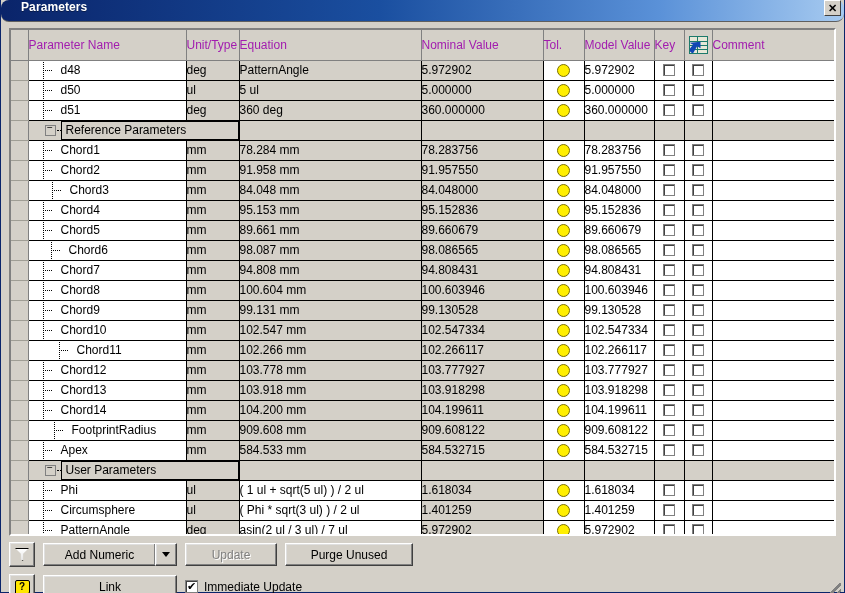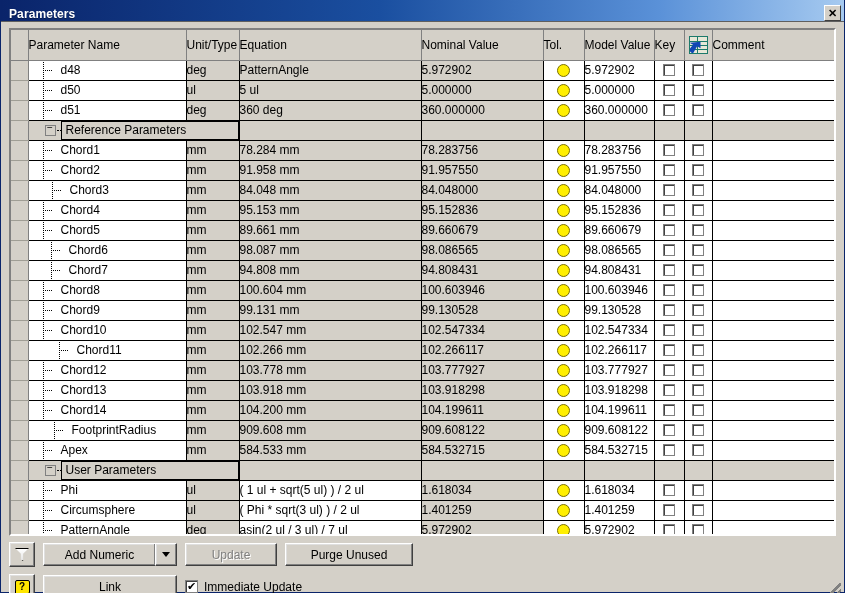--- a/index.html
+++ b/index.html
@@ -16,23 +16,24 @@
     width: 845px; height: 593px;
     background: #d4d0c8;
     border: 1px solid #0a246a;
     border-top: none;
     display: flex; flex-direction: column;
   }
   
   .titlebar {
     height: 22px; flex: 0 0 22px;
     background: linear-gradient(to right, #0a246a 0%, #1a4fa0 45%, #5a91d8 78%, #a6caf0 100%);
-    display: flex; align-items: flex-end;
-    padding: 0 3px 0 8px;
+    display: flex; align-items: flex-start;
+    padding: 0 3px 0 20px;
     border-bottom: 1px solid #5f5f5f;
+    border-radius: 8px;
   }
   .title-text {
     color: #ffffff; font-weight: bold; font-size: 12px;
     flex: 1; letter-spacing: 0.1px;
     text-shadow: 0 1px 0 rgba(0,0,0,0.35);
   }
   .close-btn {
     width: 17px; height: 16px;
     background: #d4d0c8;
     border: 1px solid #ffffff;
@@ -52,21 +53,21 @@
   }
   .grid-scroll { position: absolute; inset: 0; overflow: hidden; }
   table.grid { border-collapse: collapse; width: 100%; table-layout: fixed; }
   table.grid td, table.grid th { padding: 0; }
 
   thead th {
     height: 30px;
     background: #d4d0c8;
     border-right: 1px solid #808080;
     border-bottom: 1px solid #808080;
-    font-weight: normal; font-size: 12px; color: #000000;
+    font-weight: normal; font-size: 12px; color: #a21caf;
     text-align: left; padding-left: 5px;
     vertical-align: middle; white-space: nowrap;
   }
   thead th.corner { padding: 0; }
   thead th.icon-col { padding: 0; text-align: center; }
 
   tbody tr { height: 19px; }
   tbody td {
     height: 19px;
     border-right: 1px solid #000;
@@ -552,21 +553,21 @@
               </td>
               <td class="white" style="padding-left:0">
                 <div class="cbwrap">
                   <span class="cbox"></span>
                 </div>
               </td>
               <td class="cmt white"></td>
             </tr>
             <tr>
               <td class="rowhdr"></td>
-              <td class="white" style="padding-left:8px">
+              <td class="white" style="padding-left:0">
                 <div class="namecell">
                   <div class="indent"></div>
                   <span class="nametext">Chord7</span>
                 </div>
               </td>
               <td class="gray">mm</td>
               <td class="gray">94.808 mm</td>
               <td class="gray">94.808431</td>
               <td class="white" style="padding-left:0">
                 <div class="tol-wrap">

